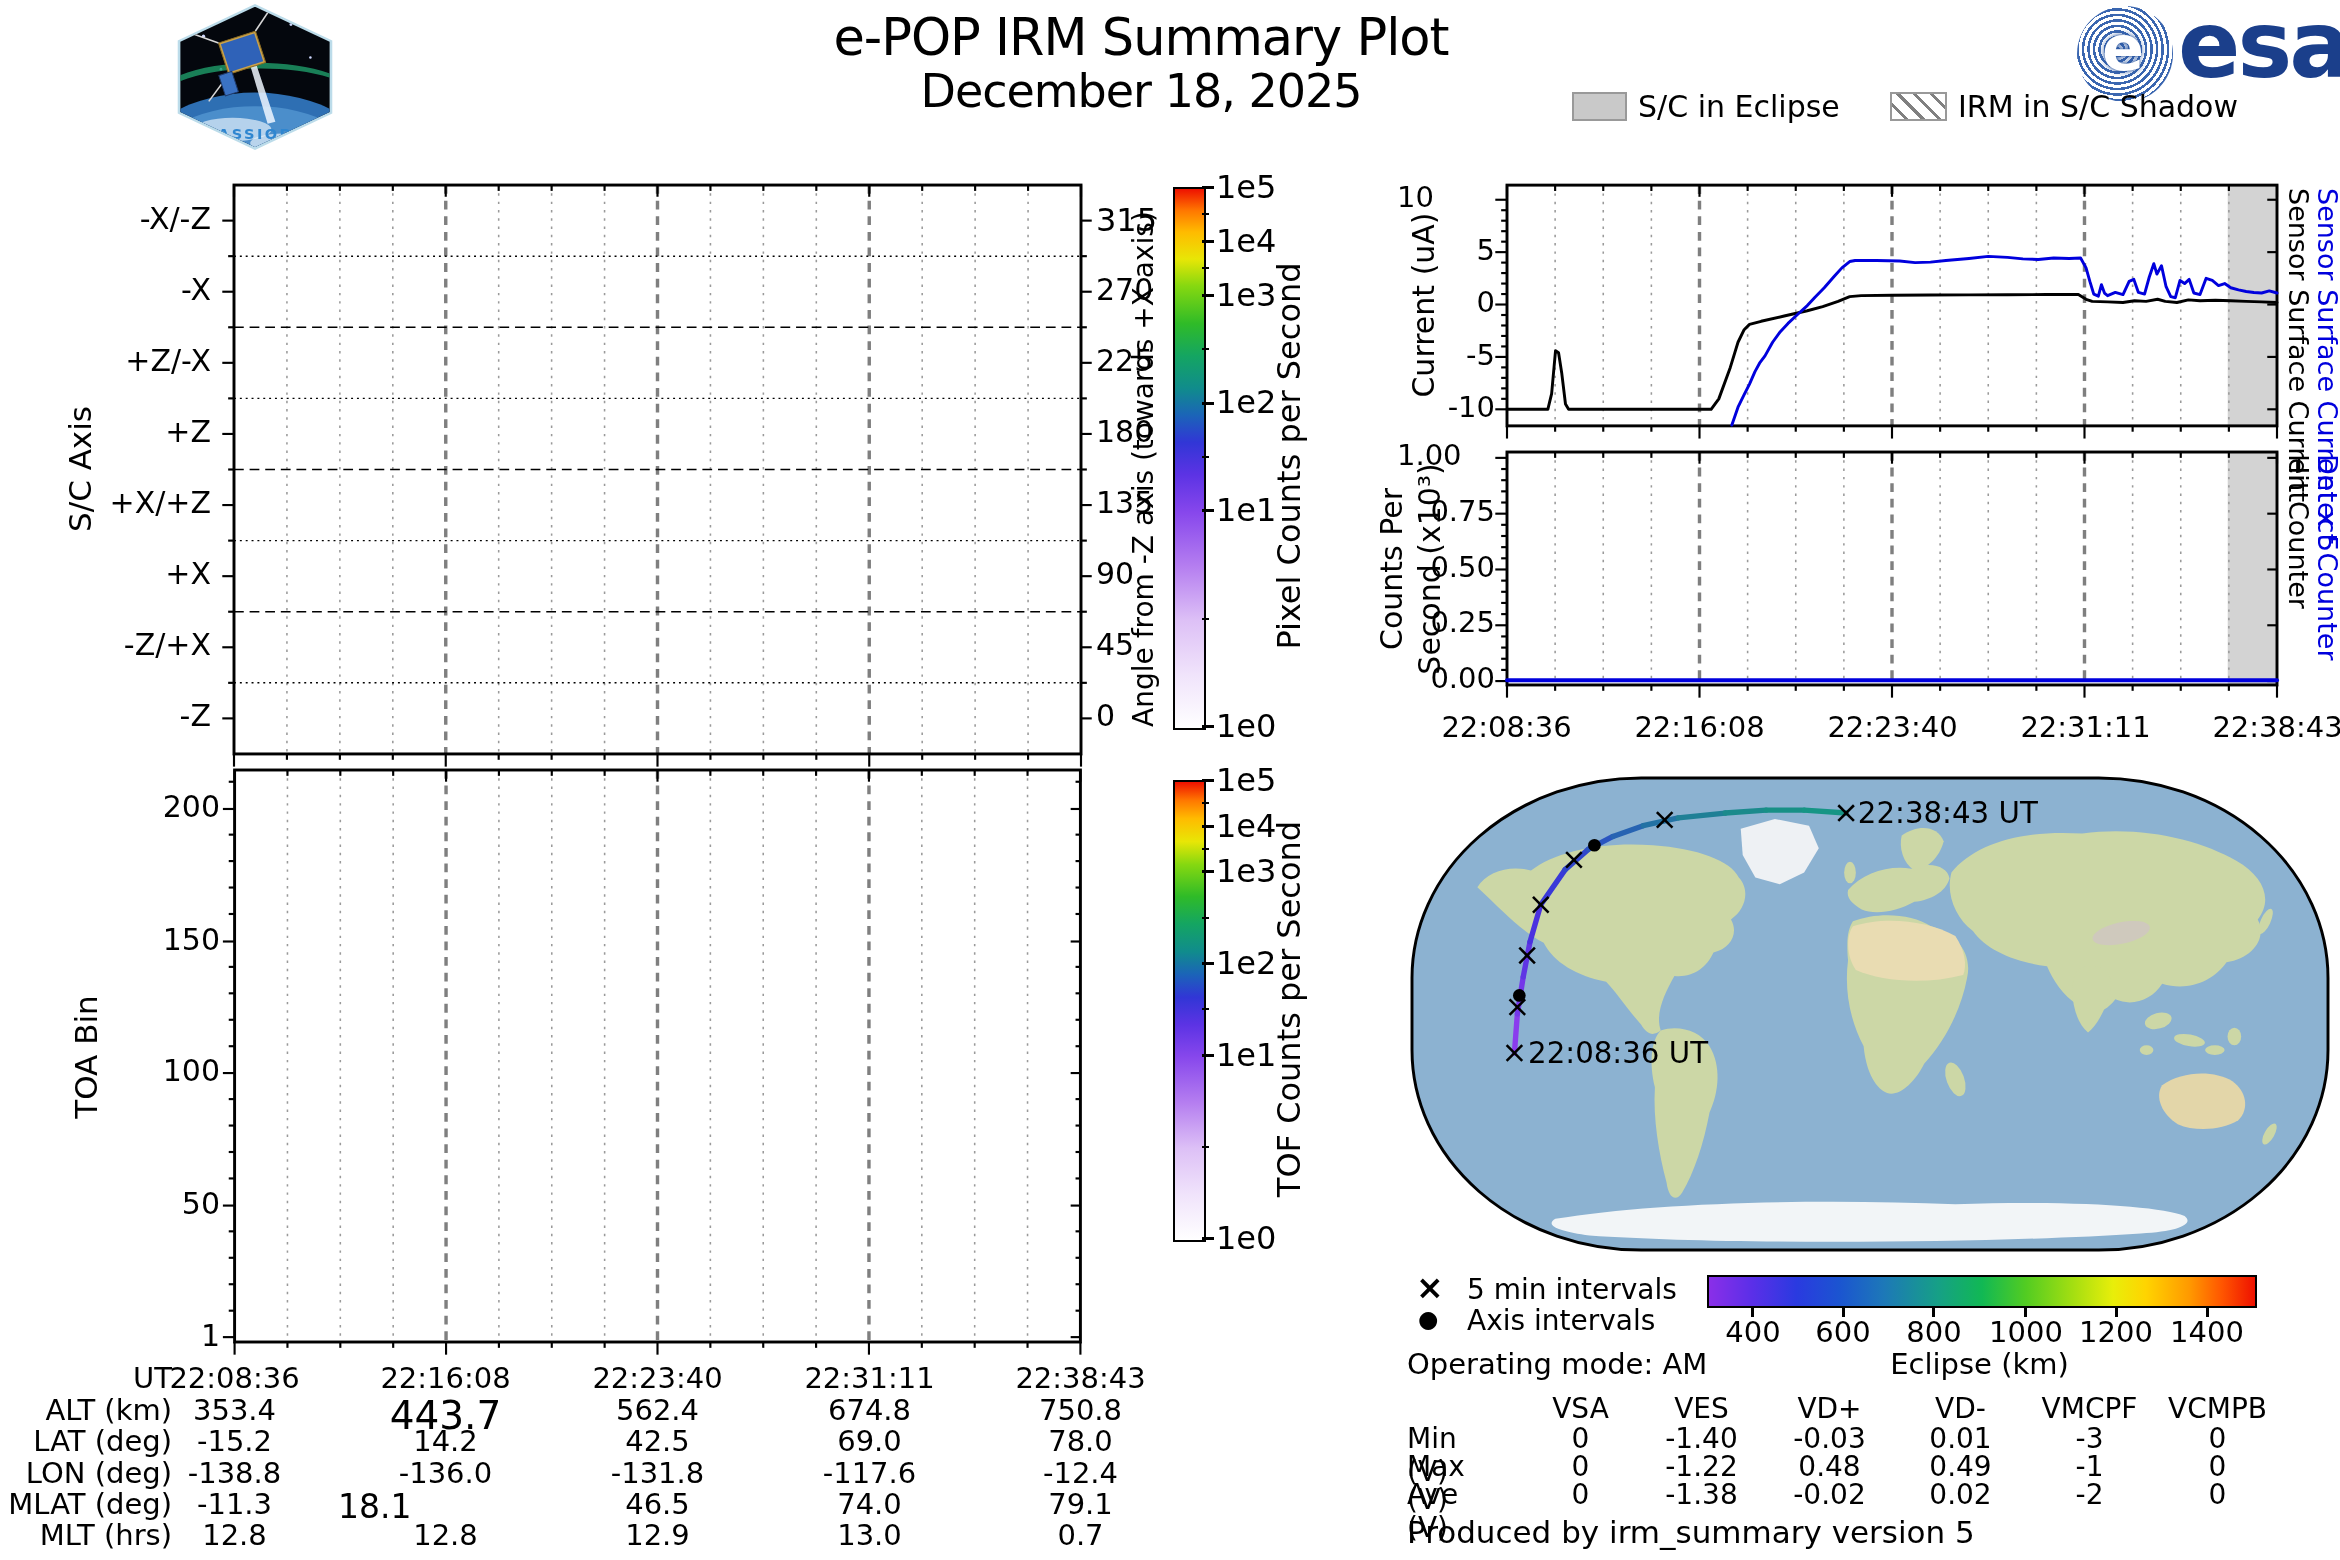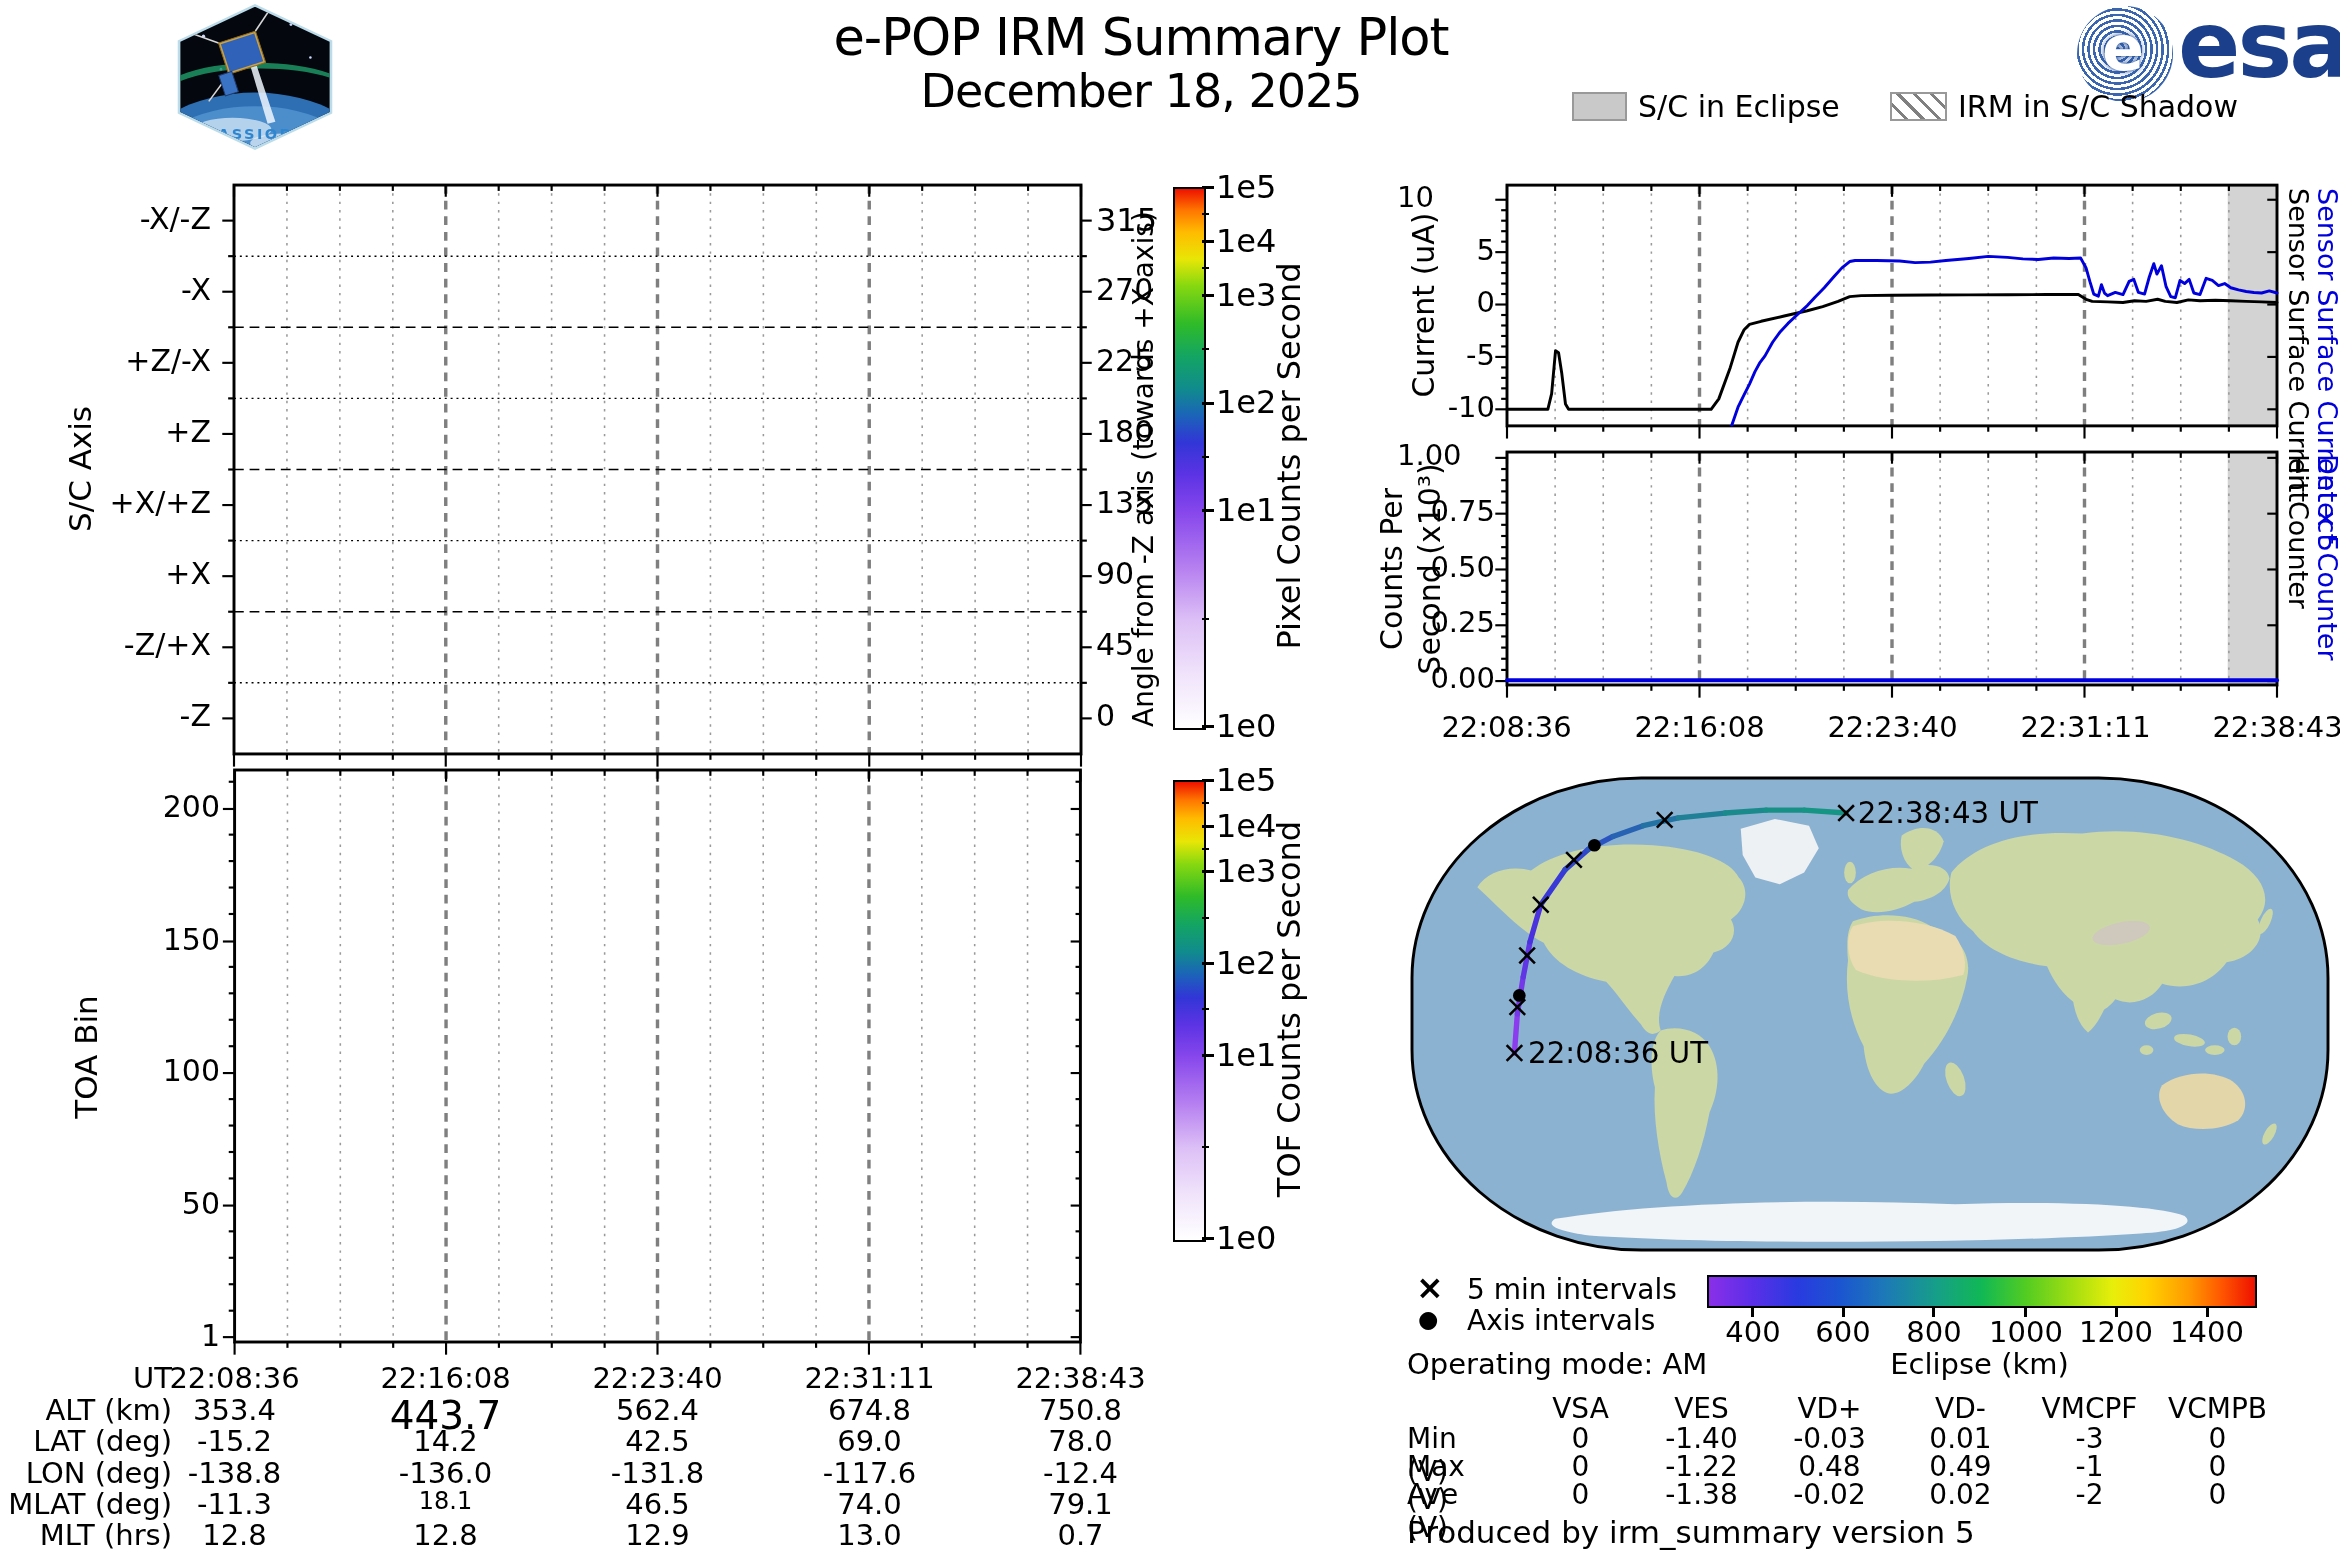--- a/index.html
+++ b/index.html
@@ -354,21 +354,21 @@
       <div style="position: absolute; left: 762px; top: 1424px; width: 215px; text-align: center; font-size: 29px;">69.0</div>
       <div style="position: absolute; left: 973px; top: 1424px; width: 215px; text-align: center; font-size: 29px;">78.0</div>
       <div style="position: absolute; left: 0px; top: 1456px; width: 172px; text-align: right; font-size: 29px;">LON (deg)</div>
       <div style="position: absolute; left: 127px; top: 1456px; width: 215px; text-align: center; font-size: 29px;">-138.8</div>
       <div style="position: absolute; left: 338px; top: 1456px; width: 215px; text-align: center; font-size: 29px;">-136.0</div>
       <div style="position: absolute; left: 550px; top: 1456px; width: 215px; text-align: center; font-size: 29px;">-131.8</div>
       <div style="position: absolute; left: 762px; top: 1456px; width: 215px; text-align: center; font-size: 29px;">-117.6</div>
       <div style="position: absolute; left: 973px; top: 1456px; width: 215px; text-align: center; font-size: 29px;">-12.4</div>
       <div style="position: absolute; left: 0px; top: 1487px; width: 172px; text-align: right; font-size: 29px;">MLAT (deg)</div>
       <div style="position: absolute; left: 127px; top: 1487px; width: 215px; text-align: center; font-size: 29px;">-11.3</div>
-      <div style="position: absolute; left: 338px; top: 1487px; width: 215px; text-align: center; font-size: 24px;">18.1</div>
+      <div style="position: absolute; left: 338px; top: 1487px; width: 215px; font-size: 33px;">18.1</div>
       <div style="position: absolute; left: 550px; top: 1487px; width: 215px; text-align: center; font-size: 29px;">46.5</div>
       <div style="position: absolute; left: 762px; top: 1487px; width: 215px; text-align: center; font-size: 29px;">74.0</div>
       <div style="position: absolute; left: 973px; top: 1487px; width: 215px; text-align: center; font-size: 29px;">79.1</div>
       <div style="position: absolute; left: 0px; top: 1518px; width: 172px; text-align: right; font-size: 29px;">MLT (hrs)</div>
       <div style="position: absolute; left: 127px; top: 1518px; width: 215px; text-align: center; font-size: 29px;">12.8</div>
       <div style="position: absolute; left: 338px; top: 1518px; width: 215px; text-align: center; font-size: 29px;">12.8</div>
       <div style="position: absolute; left: 550px; top: 1518px; width: 215px; text-align: center; font-size: 29px;">12.9</div>
       <div style="position: absolute; left: 762px; top: 1518px; width: 215px; text-align: center; font-size: 29px;">13.0</div>
       <div style="position: absolute; left: 973px; top: 1518px; width: 215px; text-align: center; font-size: 29px;">0.7</div>
     </div>

